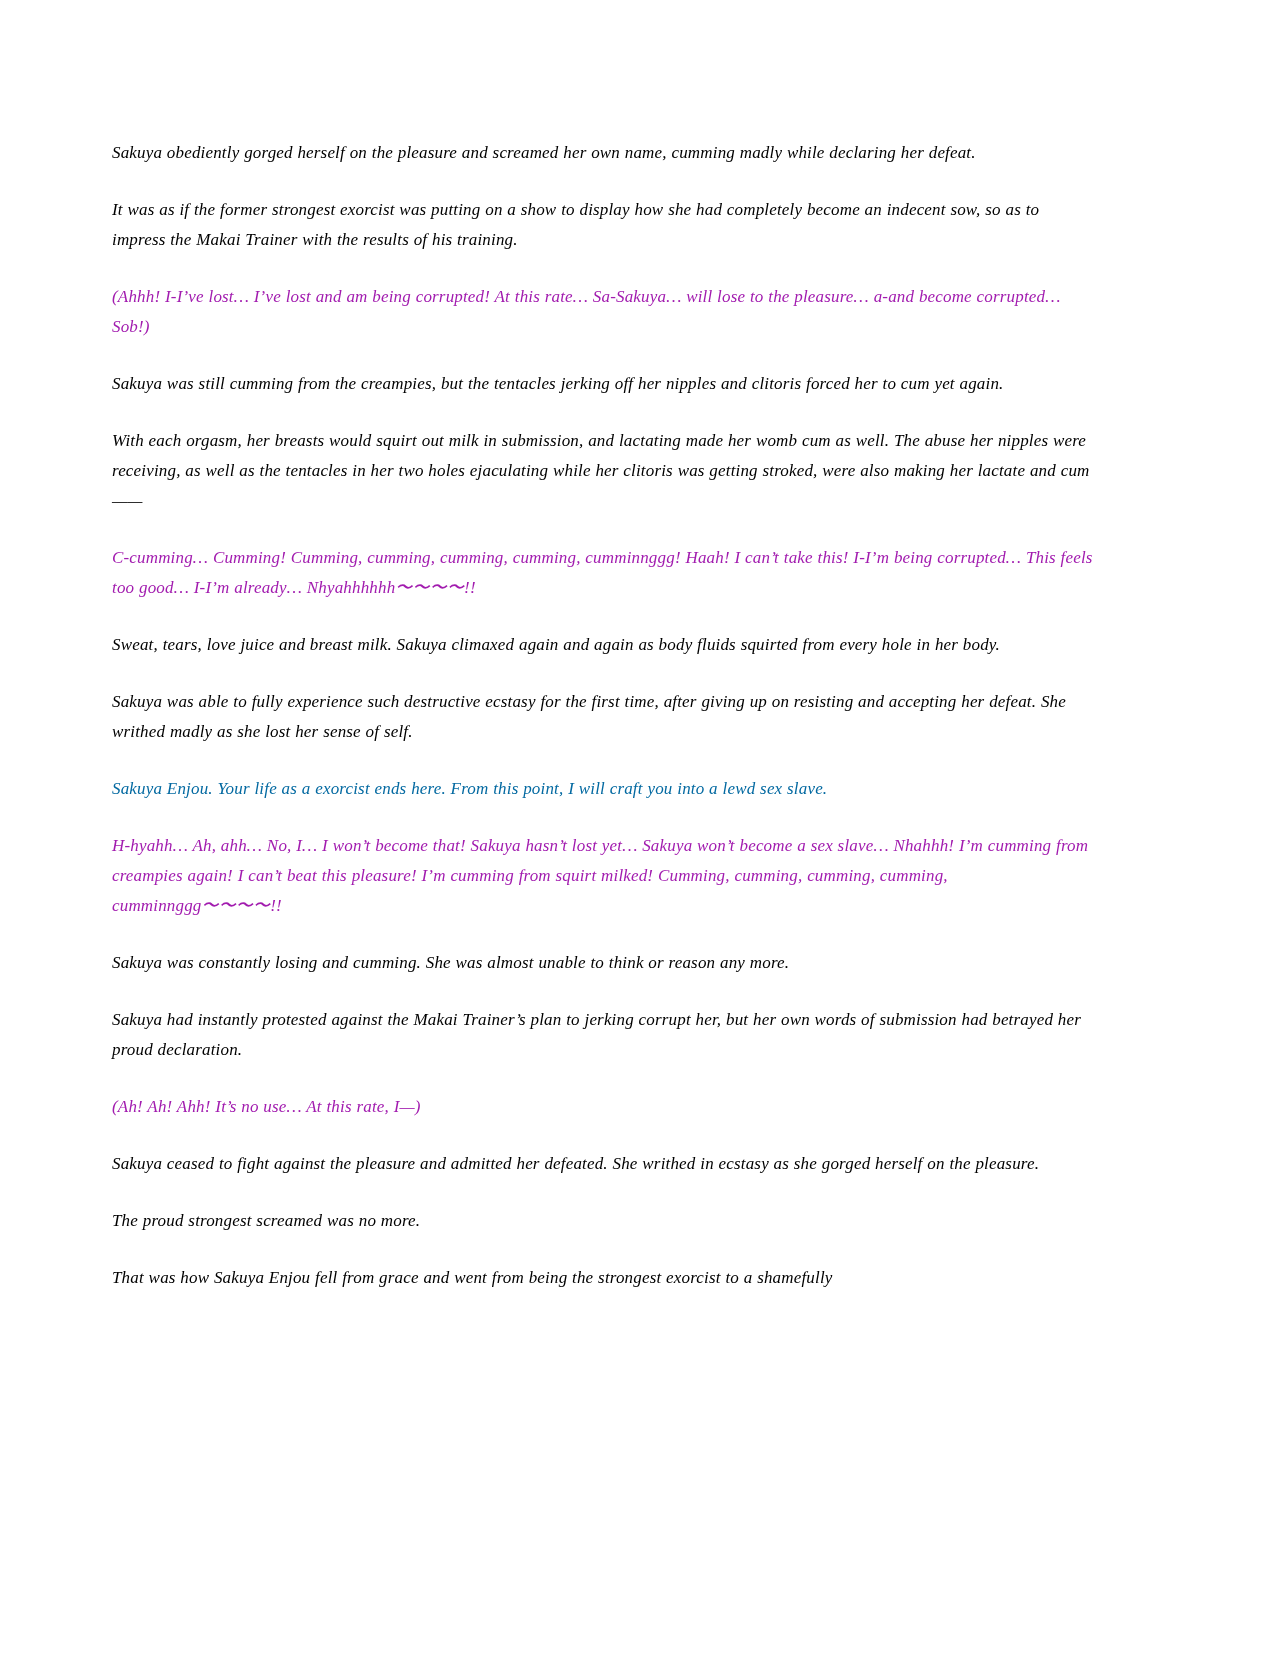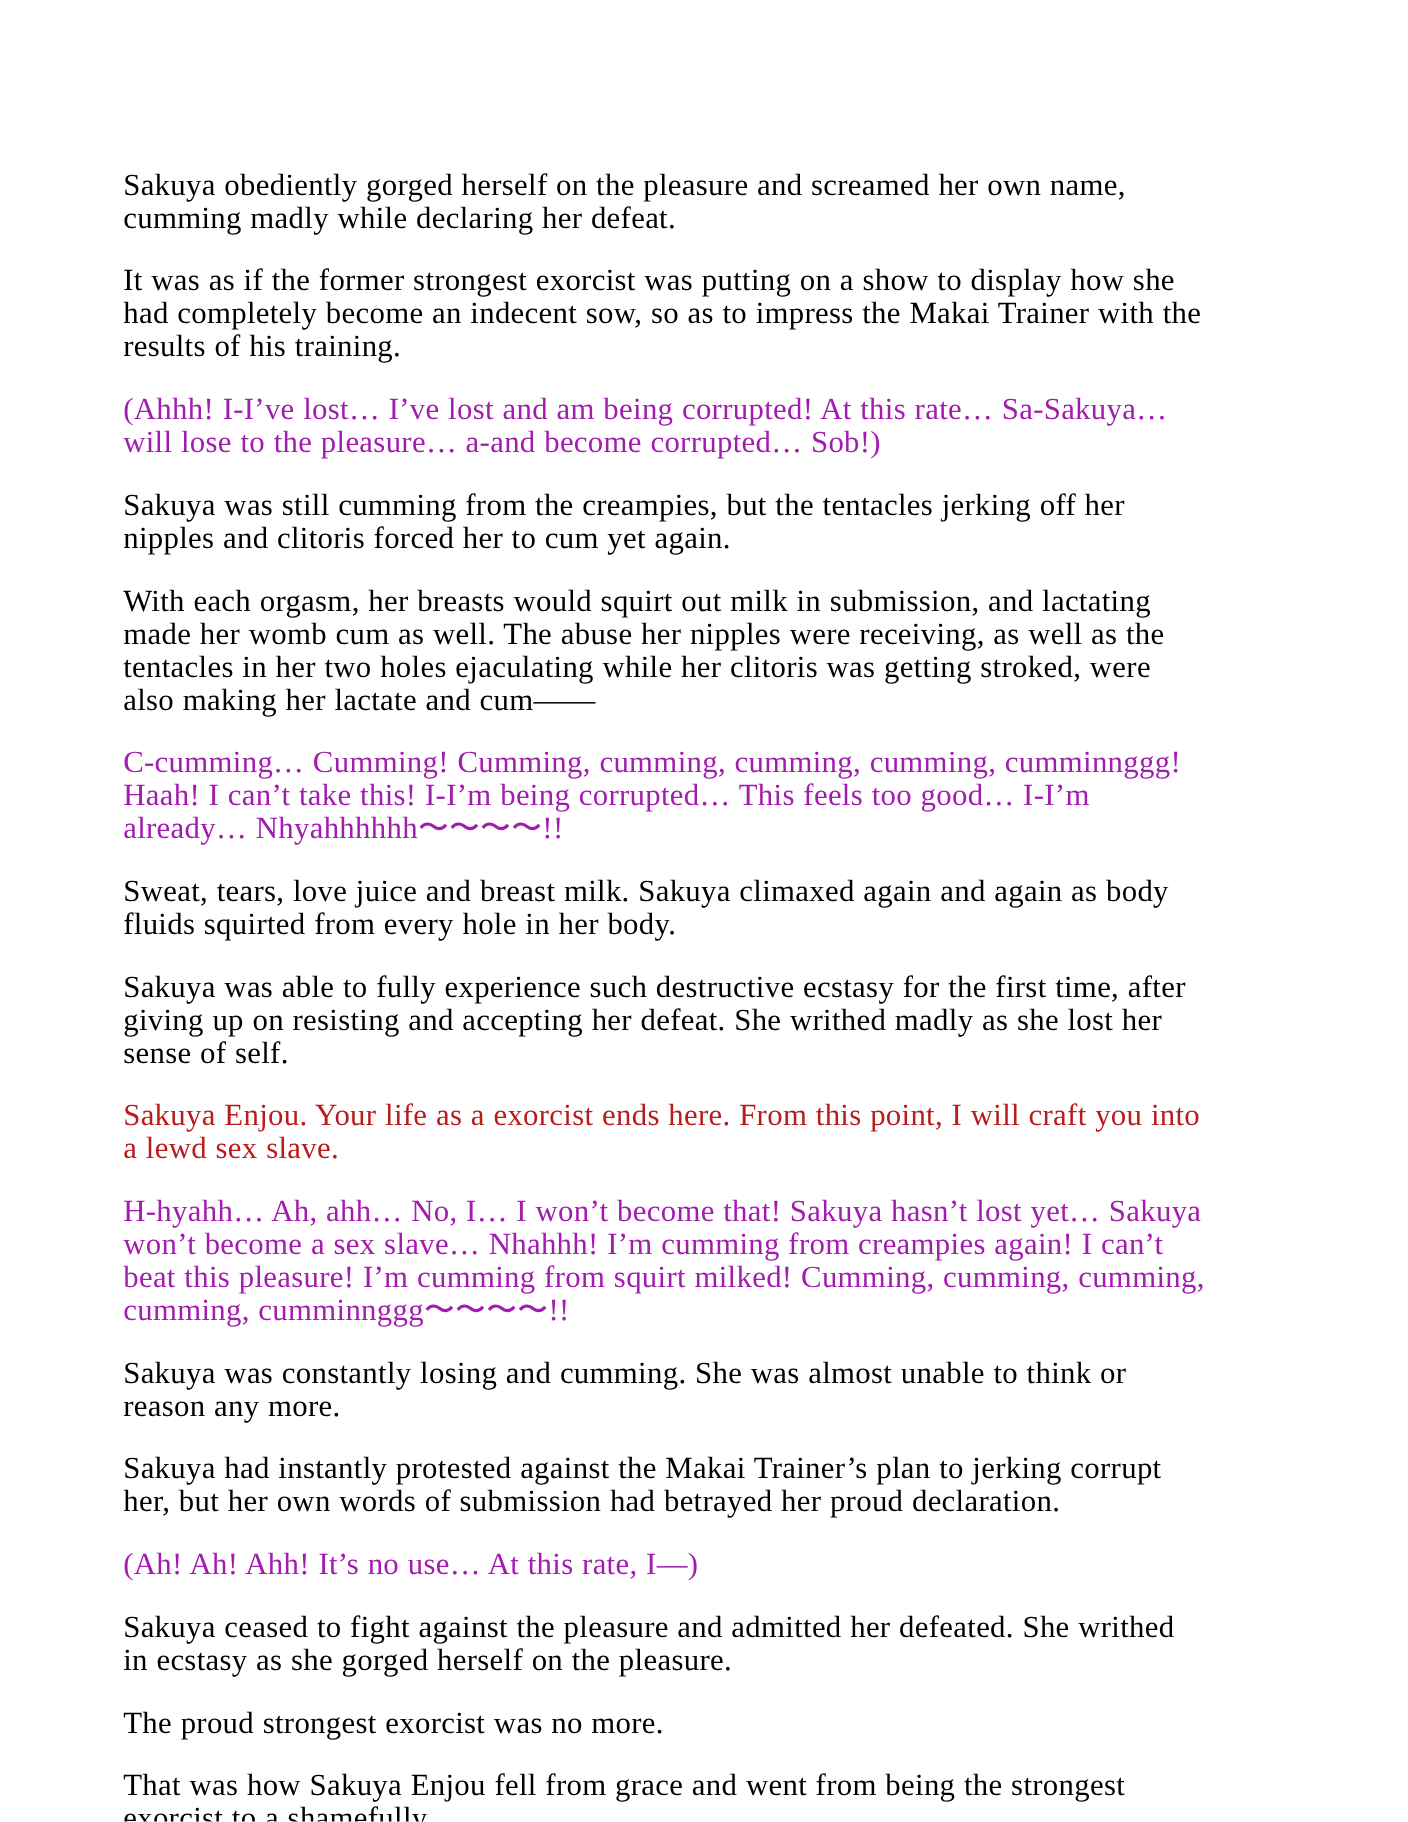--- a/index.html
+++ b/index.html
@@ -23,33 +23,34 @@
     background: #ffffff;
     box-sizing: border-box;
   }
   .content {
     position: absolute;
     left: 112px;
     top: 138px;
     width: 984px;
   }
   p.para {
-    margin: 16px 0 27px 0;
-    font-size: 28px;
+    margin: 0 0 27px 0;
+    font-size: 17px;
     line-height: 30px;
     text-align: left;
     letter-spacing: 0.01em;
     word-spacing: 0.02em;
+    font-style: italic;
   }
   p.para:last-child {
     margin-bottom: 0;
   }
   .c-black { color: #000000; }
   .c-blue  { color: #a21caf; }
-  .c-red   { color: #b91c1c; }
+  .c-red   { color: #0369a1; }
 </style>
 </head>
 <body>
 
 <div class="page">
   <div class="content">
 
     <p class="para c-black">Sakuya obediently gorged herself on the pleasure and screamed her own name, cumming madly while declaring her defeat.</p>
     <p class="para c-black">It was as if the former strongest exorcist was putting on a show to display how she had completely become an indecent sow, so as to impress the Makai Trainer with the results of his training.</p>
     <p class="para c-blue">(Ahhh! I-I’ve lost… I’ve lost and am being corrupted! At this rate… Sa-Sakuya… will lose to the pleasure… a-and become corrupted… Sob!)</p>
@@ -57,17 +58,17 @@
     <p class="para c-black">With each orgasm, her breasts would squirt out milk in submission, and lactating made her womb cum as well. The abuse her nipples were receiving, as well as the tentacles in her two holes ejaculating while her clitoris was getting stroked, were also making her lactate and cum——</p>
     <p class="para c-blue">C-cumming… Cumming! Cumming, cumming, cumming, cumming, cumminnggg! Haah! I can’t take this! I-I’m being corrupted… This feels too good… I-I’m already… Nhyahhhhhh〜〜〜〜!!</p>
     <p class="para c-black">Sweat, tears, love juice and breast milk. Sakuya climaxed again and again as body fluids squirted from every hole in her body.</p>
     <p class="para c-black">Sakuya was able to fully experience such destructive ecstasy for the first time, after giving up on resisting and accepting her defeat. She writhed madly as she lost her sense of self.</p>
     <p class="para c-red">Sakuya Enjou. Your life as a exorcist ends here. From this point, I will craft you into a lewd sex slave.</p>
     <p class="para c-blue">H-hyahh… Ah, ahh… No, I… I won’t become that! Sakuya hasn’t lost yet… Sakuya won’t become a sex slave… Nhahhh! I’m cumming from creampies again! I can’t beat this pleasure! I’m cumming from squirt milked! Cumming, cumming, cumming, cumming, cumminnggg〜〜〜〜!!</p>
     <p class="para c-black">Sakuya was constantly losing and cumming. She was almost unable to think or reason any more.</p>
     <p class="para c-black">Sakuya had instantly protested against the Makai Trainer’s plan to jerking corrupt her, but her own words of submission had betrayed her proud declaration.</p>
     <p class="para c-blue">(Ah! Ah! Ahh! It’s no use… At this rate, I—)</p>
     <p class="para c-black">Sakuya ceased to fight against the pleasure and admitted her defeated. She writhed in ecstasy as she gorged herself on the pleasure.</p>
-    <p class="para c-black">The proud strongest exorcist was no more.</p>
+    <p class="para c-black">The proud strongest screamed was no more.</p>
     <p class="para c-black">That was how Sakuya Enjou fell from grace and went from being the strongest exorcist to a shamefully</p>
 
   </div>
 </div>
 
 </body></html>

